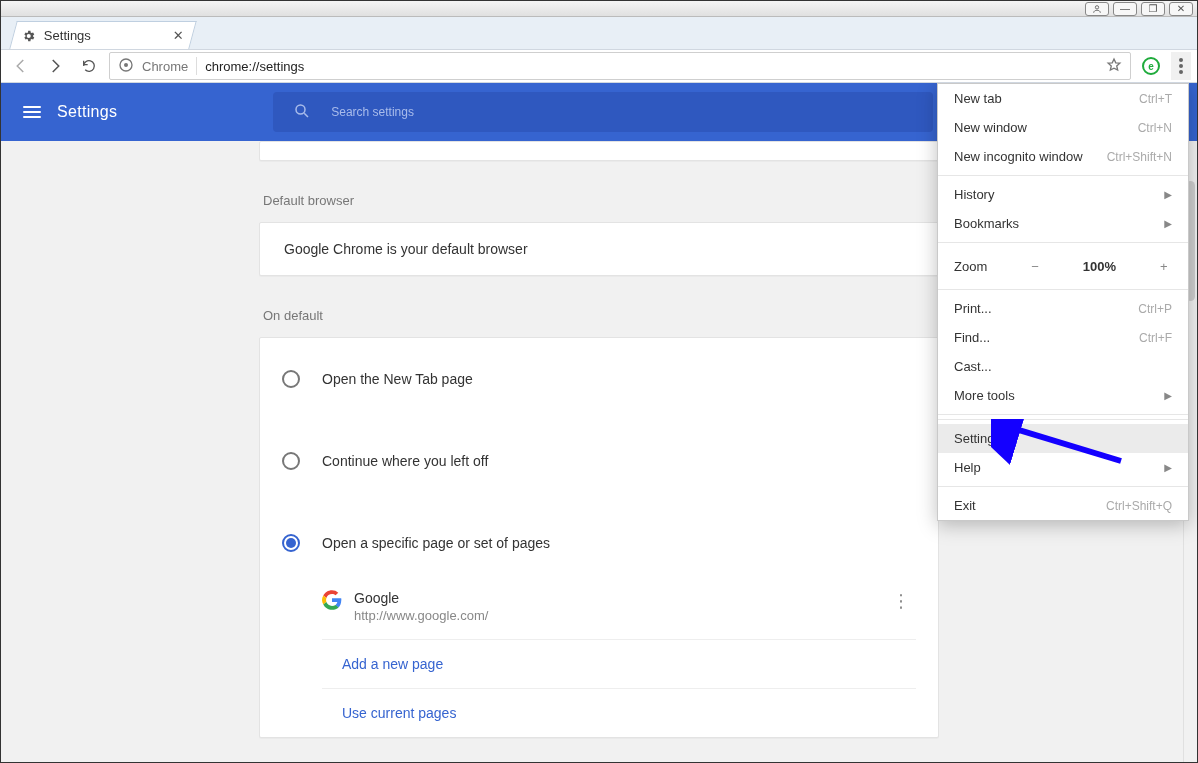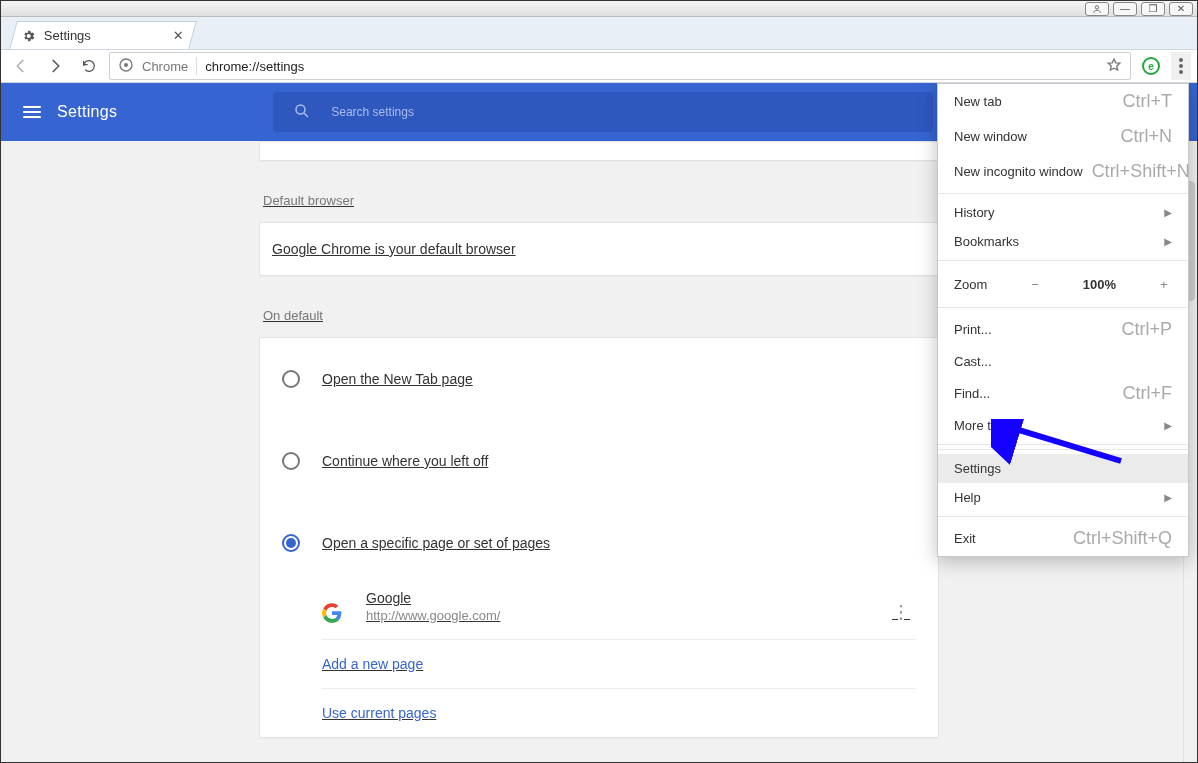--- a/index.html
+++ b/index.html
@@ -40,47 +40,47 @@
   .app-title { font-size:16px; font-weight:500; letter-spacing:0.3px; }
   .search-pill { margin-left:140px; flex:0 0 660px; height:40px; background:#2f58bf; border-radius:4px; display:flex; align-items:center; padding:0 20px; gap:18px; color:#a9bceb;}
   .search-pill input { background:transparent; border:none; outline:none; color:#fff; font-size:12px; width:100%;}
   .search-pill input::placeholder { color:#a9bceb; }
   
   
   .settings-body { position:absolute; top:58px; left:0; right:0; bottom:0; background:#f1f1f1; display:flex; justify-content:center; overflow:visible; }
   .settings-col { width:680px; }
   .section-label { margin:32px 0 14px 4px; color:#777; font-size:13px; }
   .card { background:#fff; border:1px solid #e3e3e3; border-radius:2px; box-shadow:0 1px 1px rgba(0,0,0,0.03); }
-  .card-pad { padding:18px 12px; }
+  .card-pad { padding:18px 24px; }
   .card-pad.first { padding-top:6px; padding-bottom:12px;}
   
   .startup-row { display:flex; align-items:center; gap:22px; padding:32px 22px; font-size:14px; color:#333;}
   .radio { width:18px; height:18px; border:2px solid #777; border-radius:50%; flex:0 0 18px; display:flex; align-items:center; justify-content:center;}
   .radio.checked { border-color:#3664d0; }
   .radio.checked::after { content:""; width:10px; height:10px; background:#3664d0; border-radius:50%; display:block;}
-  .sub { margin-left:62px; margin-right:22px; border-top:1px solid #eee; padding:16px 0; display:flex; align-items:flex-end; gap:24px;}
+  .sub { margin-left:62px; margin-right:22px; border-top:1px solid #eee; padding:16px 0; display:flex; align-items:flex-start; gap:12px;}
   .sub.first { border-top:none; padding-top:6px;}
   .glogo { width:20px; height:20px; flex:0 0 20px; }
   .sub .txt { display:flex; flex-direction:column; gap:2px;}
   .sub .txt .t { font-size:14px; color:#333;}
   .sub .txt .u { font-size:13px; color:#888;}
   .sub .dots3 { margin-left:auto; color:#888; font-size:18px; padding:0 6px;}
-  .linkbtn { color:#3664d0; font-size:14px; }
+  .linkbtn { color:#3664d0; font-size:14px;margin-left:20px; }
   
   .advanced { text-align:center; color:#666; font-size:14px; margin-top:50px; display:flex; gap:14px; align-items:center; justify-content:center;}
   .advanced .caret { color:#aaa; font-size:11px;}
   
   
   .watermark { position:absolute; left:50%; top:280px; transform:translate(-50%,0); color:#b6dff0; font-size:26px; letter-spacing:6px; text-align:center; pointer-events:none; font-weight:bold; line-height:1.05; z-index:0;}
-  .settings-col { position:relative; z-index:1;text-decoration:underline;}
+  .settings-col { position:relative; z-index:1;}
   
   
   .menu { position:absolute; top:0; right:8px; width:252px; background:#fff; border:1px solid #c9c9c9; box-shadow:0 4px 18px rgba(0,0,0,0.25); z-index:50; font-size:13px; color:#333;}
-  .menu-row { display:flex; align-items:center; justify-content:space-between; padding:7px 16px; white-space:nowrap;gap:9px; }
-  .menu-row .sc { color:#aaa; font-size:18px; }
+  .menu-row { display:flex; align-items:center; justify-content:space-between; padding:7px 16px; white-space:nowrap; }
+  .menu-row .sc { color:#aaa; font-size:12px; }
   .menu-row .arrow { color:#888; font-size:10px;}
   .menu-sep { height:1px; background:#e6e6e6; margin:4px 0;}
   .menu-row.highlight { background:#ebebeb; }
   .menu-edit { display:flex; align-items:center; }
   .menu-edit .lbl { padding:10px 0 10px 16px; flex:0 0 50px;}
   .menu-edit .seg { flex:1; text-align:center; padding:10px 0; border-left:1px solid #eee; color:#333;}
   .menu-zoom { display:flex; align-items:center; padding:4px 6px 4px 16px;gap:44px; }
   .menu-zoom .lbl { flex:1; }
   .menu-zoom .zbtn { width:30px; height:30px; display:flex; align-items:center; justify-content:center; color:#888;}
   .menu-zoom .zval { width:46px; text-align:center; color:#333;font-weight:bold;}
@@ -283,25 +283,25 @@
               <path d="M4 9V4h5M20 9V4h-5M4 15v5h5M20 15v5h-5"></path>
             </svg>
         </span>
       </div>
       <div class="menu-sep"></div>
       <div class="menu-row">
         <span>Print...</span>
         <span class="sc">Ctrl+P</span>
       </div>
       <div class="menu-row">
-        <span>Cast...</span>
-      </div>
-      <div class="menu-row">
         <span>Find...</span>
         <span class="sc">Ctrl+F</span>
+      </div>
+      <div class="menu-row">
+        <span>Cast...</span>
       </div>
       <div class="menu-row">
         <span>More tools</span>
         <span class="arrow">▶</span>
       </div>
       <div class="menu-sep"></div>
       <div class="menu-sep"></div>
       <div class="menu-row highlight">
         <span>Settings</span>
       </div>

